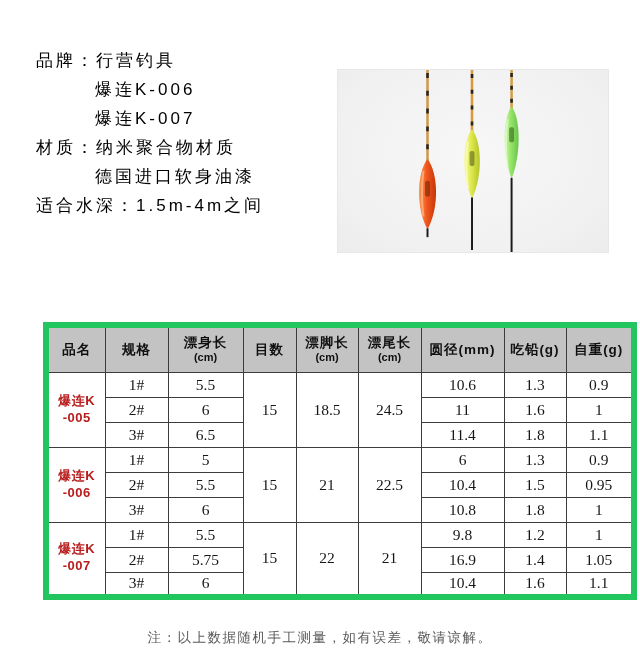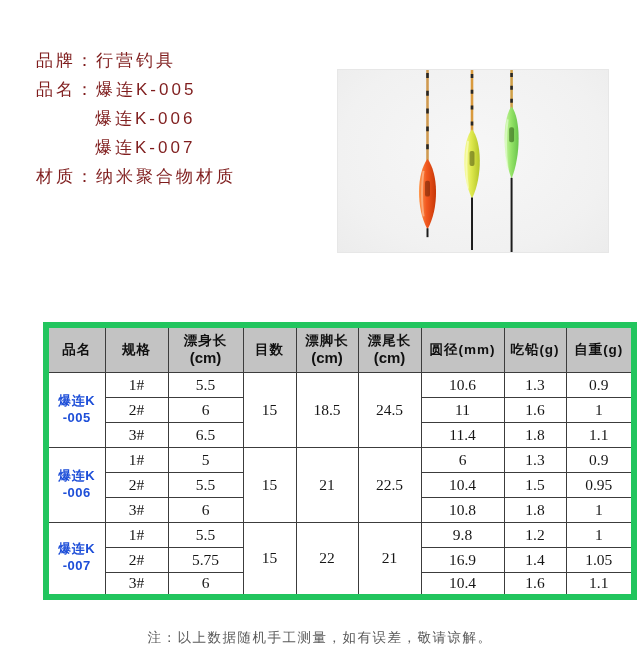--- a/index.html
+++ b/index.html
@@ -2,21 +2,21 @@
 <html><head>
 <meta charset="utf-8">
 <style>
   * { margin: 0; padding: 0; box-sizing: border-box; }
   html, body { width: 640px; height: 661px; background: #ffffff; overflow: hidden; }
   body { position: relative; font-family: "Liberation Sans", sans-serif; }
 
   
   .info-block { position: absolute; left: 36px; top: 46px; }
   .info-line {
-    font-size: 17px; line-height: 29px; color: #7f1d1d;
+    font-size: 17px; line-height: 29px; color: #000000;
     letter-spacing: 3px; white-space: nowrap;
   }
   .info-line.indent { margin-left: 59px; }
 
   
   .photo {
     position: absolute; left: 337px; top: 69px; width: 272px; height: 184px;
     background: radial-gradient(ellipse at 50% 45%, #f7f7f7 0%, #f1f1f1 70%, #ececec 100%);
     border: 1px solid #e7e7e7;
   }
@@ -30,47 +30,48 @@
   }
   .spec-table th, .spec-table td {
     border: 1px solid #3c3c3c; text-align: center; vertical-align: middle;
     overflow: hidden;
   }
   .spec-table th {
     background: #c3c3c3; color: #101010;
     font-size: 13.5px; font-weight: bold; height: 47px; line-height: 1.2;
     letter-spacing: 1px; padding: 0 1px;
   }
-  .spec-table th .unit { display: block; font-size: 15px; letter-spacing: 0; text-align: center; }
+  .spec-table th .unit { display: block; font-size: 11px; letter-spacing: 0; text-align: center; }
   .spec-table th .unit:empty { display: none; }
   .spec-table td {
     height: 25px; font-family: "Liberation Serif", serif;
     font-size: 15.5px; color: #161616; background: #ffffff; padding: 0 2px;
   }
   .spec-table td.name-cell {
     font-family: "Liberation Sans", sans-serif; font-weight: bold;
     font-size: 13px; line-height: 1.3; letter-spacing: 0.5px;
-    word-break: break-all; padding: 0 8px; color: #1d4ed8;
+    word-break: break-all; padding: 0 8px; color: #b91c1c;
   }
 
   
   .footnote {
     position: absolute; left: 0; right: 0; top: 629px;
     text-align: center; font-size: 13.5px; color: #5a5a5a; letter-spacing: 1.5px;
   }
 </style>
 </head>
 <body>
 
 <div class="info-block">
   <div class="info-line">品牌：行营钓具</div>
-  <div class="info-line">品名：爆连K-005</div>
   <div class="info-line indent">爆连K-006</div>
   <div class="info-line indent">爆连K-007</div>
   <div class="info-line">材质：纳米聚合物材质</div>
+  <div class="info-line indent">德国进口软身油漆</div>
+  <div class="info-line">适合水深：1.5m-4m之间</div>
 </div>
 
 <div class="photo">
   <svg viewBox="0 0 272 184">
     <defs>
       <linearGradient id="gradO" x1="0" y1="0" x2="1" y2="0">
         <stop offset="0%" stop-color="#ff9a50"></stop>
           <stop offset="45%" stop-color="#f1571f"></stop>
           <stop offset="100%" stop-color="#c63606"></stop>
       </linearGradient>

